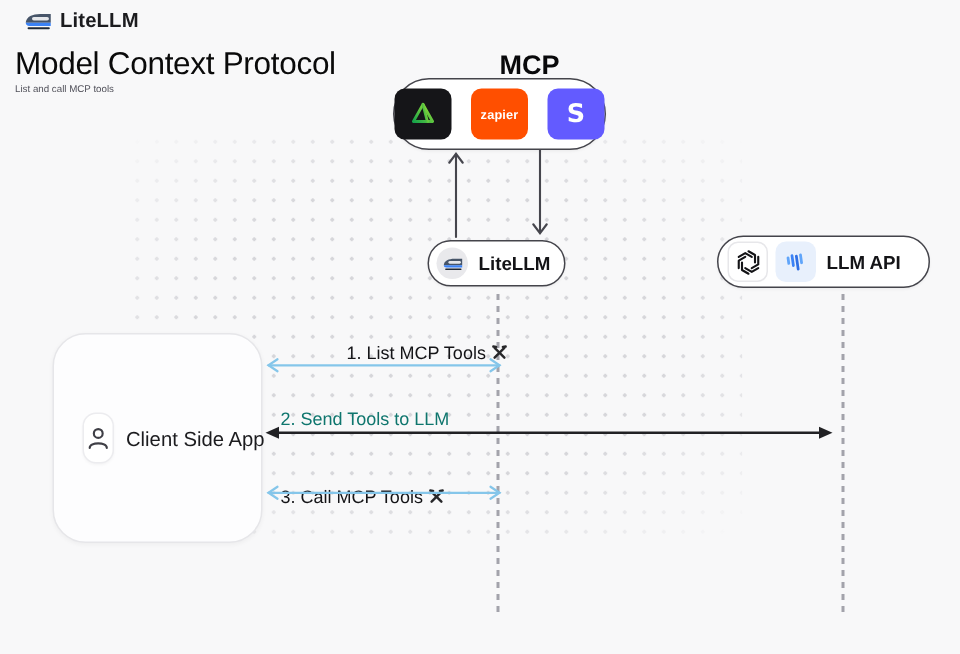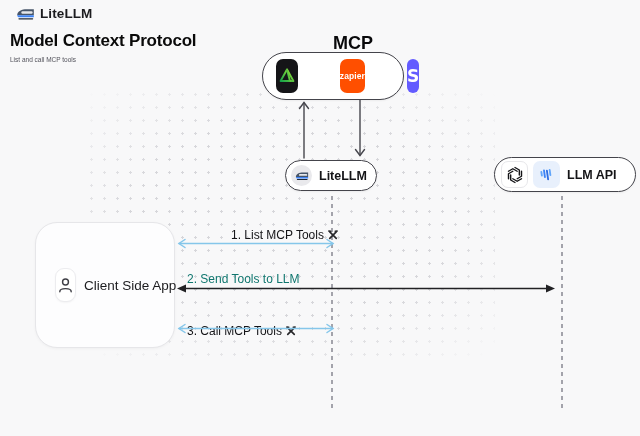--- a/index.html
+++ b/index.html
@@ -19,56 +19,56 @@
     background-image:radial-gradient(circle,#d6d6da 1.1px,transparent 1.2px);
     background-size:13px 13px;
     -webkit-mask-image:radial-gradient(ellipse at center, black 55%, transparent 98%);
     mask-image:radial-gradient(ellipse at center, black 55%, transparent 98%);
   }
 
   
   .brand{position:absolute;left:16px;top:6px;display:flex;align-items:center;gap:5px;}
   .brand-logo{width:19px;height:14px;display:block;}
   .brand-name{font-size:13.5px;font-weight:700;color:#1c1c1f;letter-spacing:.1px;}
-  .page-title{position:absolute;left:10px;top:31px;font-size:17px;font-weight:700;color:#0a0a0a;letter-spacing:-.2px;}
+  .page-title{position:absolute;left:10px;top:31px;font-size:21px;font-weight:400;color:#0a0a0a;letter-spacing:-.2px;}
   .page-subtitle{position:absolute;left:10px;top:56px;font-size:6.5px;color:#52525b;}
 
   
   .mcp-label{position:absolute;left:293px;top:33px;width:80px;text-align:right;font-size:18px;font-weight:700;color:#09090b;}
   .mcp-pill{
     position:absolute;left:262px;top:52px;width:142px;height:48px;border-radius:25px;
     background:#ffffff;border:1.5px solid #44444b;box-sizing:border-box;
     display:flex;align-items:center;justify-content:center;gap:13px;
     box-shadow:0 1px 2px rgba(0,0,0,.05);
   }
-  .tool-tile{width:54px;height:34px;border-radius:7px;display:flex;align-items:center;justify-content:center;box-sizing:border-box;margin-left:29px;}
+  .tool-tile{width:54px;height:34px;border-radius:7px;display:flex;align-items:center;justify-content:center;box-sizing:border-box;}
   .tile-black{background:#151518;}
   .tile-zapier{background:#FF4F00;}
   .tile-stripe{background:#635BFF;}
   .zapier-text{color:#fff;font-weight:700;font-size:8.5px;letter-spacing:.1px;}
   .stripe-text{color:#fff;font-weight:700;font-size:17px;font-family:"DejaVu Sans",sans-serif;}
 
   
   .node{
     position:absolute;background:#fff;border:1.4px solid #44444b;box-sizing:border-box;
     display:flex;align-items:center;box-shadow:0 1px 2px rgba(0,0,0,.05);
   }
   .litellm-node{left:285px;top:160px;width:92px;height:31px;border-radius:16px;padding-left:5px;}
   .litellm-circle{width:21px;height:21px;border-radius:50%;background:#e9e9ec;display:flex;align-items:center;justify-content:center;}
   .litellm-circle svg{width:14px;height:10px;}
   .node-label{font-size:12.5px;font-weight:600;color:#141417;margin-left:7px;}
 
-  .llmapi-node{left:494px;top:157px;width:142px;height:35px;border-radius:18px;padding-left:6px;}
+  .llmapi-node{left:478px;top:157px;width:142px;height:35px;border-radius:18px;padding-left:6px;}
   .mini-tile{width:27px;height:27px;border-radius:7px;display:flex;align-items:center;justify-content:center;box-sizing:border-box;}
   .tile-openai{background:#fff;border:1px solid #e7e7ea;}
   .tile-provider{background:#e8f0fc;margin-left:5px;}
 
   
   .client-box{
-    position:absolute;left:35px;top:222px;width:140px;height:126px;border-radius:22px;
+    position:absolute;left:35px;top:222px;width:140px;height:140px;border-radius:22px;
     background:#fdfdfe;border:1.3px solid #e6e6e9;box-sizing:border-box;
     display:flex;align-items:center;padding-left:19px;
     box-shadow:0 1px 3px rgba(0,0,0,.04);
   }
   .person-tile{width:32px;height:32px;border-radius:9px;background:#fff;border:1px solid #ececef;display:flex;align-items:center;justify-content:center;box-shadow:0 1px 2px rgba(0,0,0,.04);}
   .client-label{font-size:13.5px;font-weight:500;color:#1c1c1f;margin-left:8px;white-space:nowrap;}
 
   
   .lifeline{
     position:absolute;top:196px;width:1.6px;height:212px;

